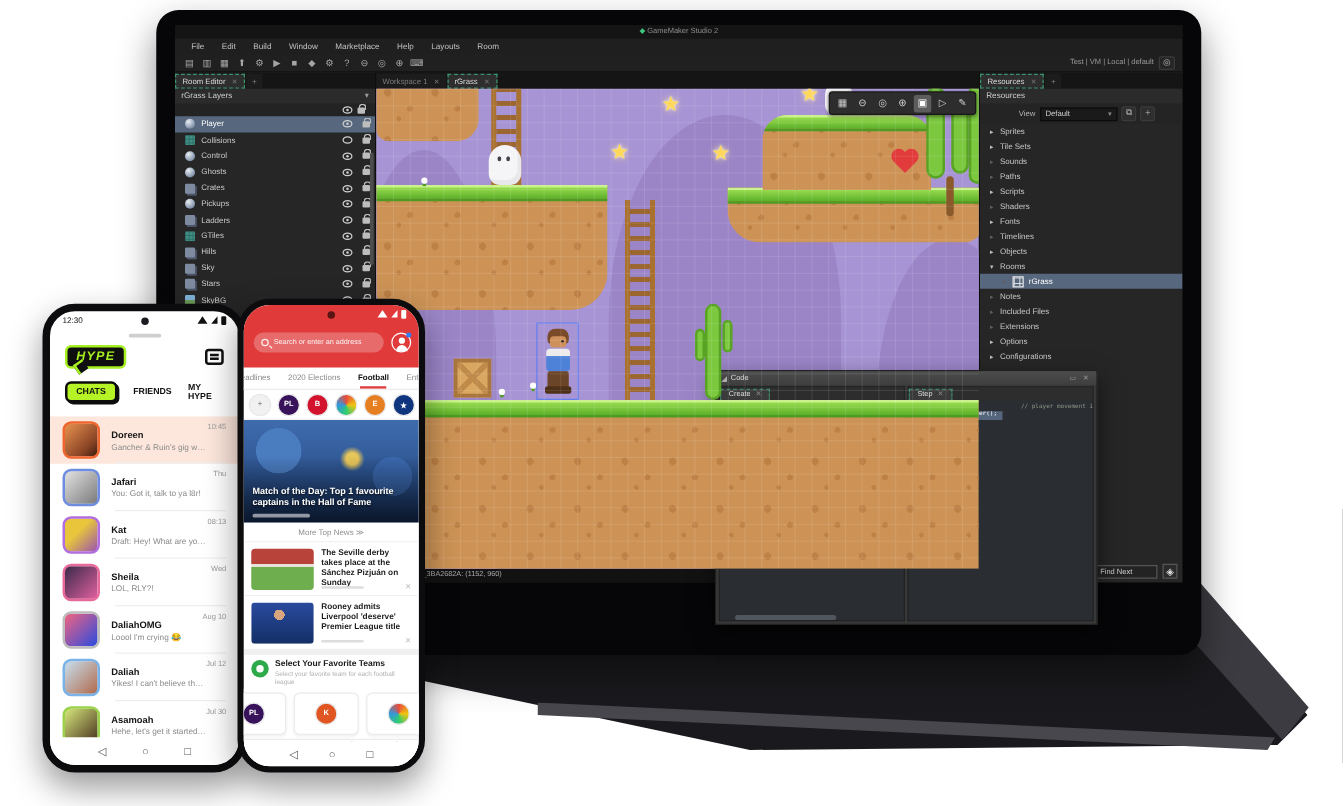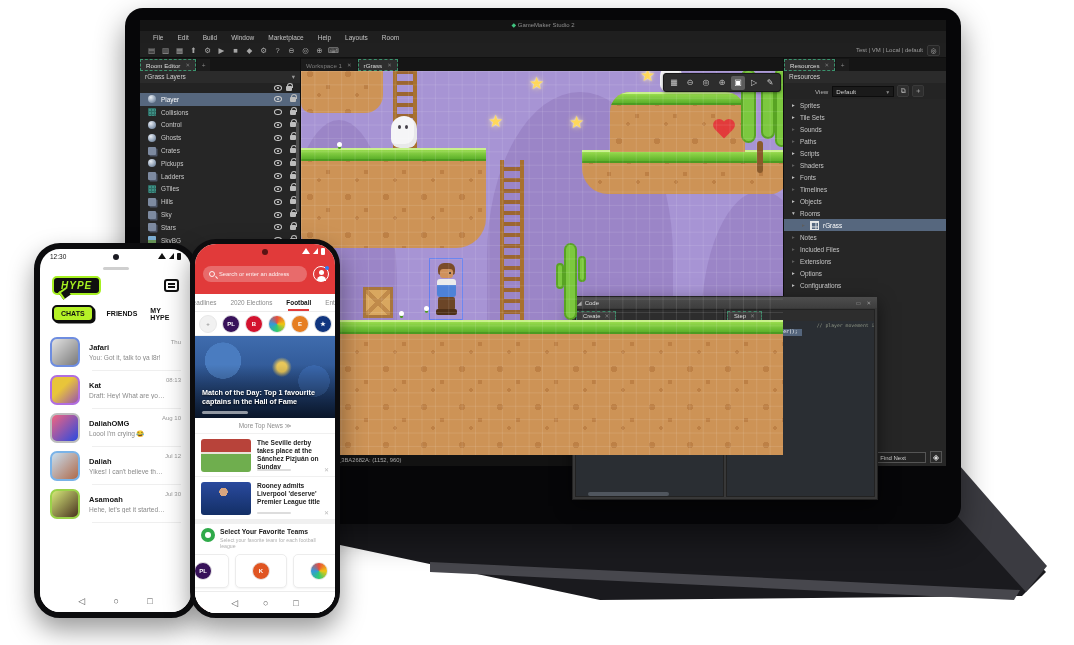--- a/index.html
+++ b/index.html
@@ -750,39 +750,55 @@
       <span class="chaticon"></span>
     </div>
     <div class="hypetabs">
 
     <span class="htab pill">CHATS</span>
         <span class="htab">FRIENDS</span>
         <span class="htab">MY HYPE</span>
       </div>
     <div class="chatlist">
 
+        <div class="chatrow hot">
+          <span class="avatar" style="background: linear-gradient(135deg, rgb(232, 146, 78), rgb(138, 69, 38) 70%, rgb(58, 28, 14)); border-color: rgb(240, 102, 47);"></span>
+          <span class="cmeta">
+            <div class="cname">Doreen</div>
+            <div class="cmsg">Gancher &amp; Ruin's gig was 🔥 last night! Did...</div>
+          </span>
+          <span class="ctime">10:45</span>
+        </div>
 
         <div class="chatrow">
           <span class="avatar" style="background: linear-gradient(135deg, rgb(226, 226, 226), rgb(122, 122, 122)); border-color: rgb(110, 141, 224);"></span>
           <span class="cmeta">
             <div class="cname">Jafari</div>
             <div class="cmsg">You: Got it, talk to ya l8r!</div>
           </span>
           <span class="ctime">Thu</span>
         </div>
 
         <div class="chatrow">
           <span class="avatar" style="background: linear-gradient(135deg, rgb(232, 197, 58) 40%, rgb(154, 85, 174)); border-color: rgb(177, 110, 224);"></span>
           <span class="cmeta">
             <div class="cname">Kat</div>
             <div class="cmsg">Draft: Hey! What are you up to?</div>
           </span>
           <span class="ctime">08:13</span>
         </div>
 
+        <div class="chatrow">
+          <span class="avatar" style="background: linear-gradient(135deg, rgb(58, 42, 74), rgb(224, 96, 160)); border-color: rgb(232, 106, 154);"></span>
+          <span class="cmeta">
+            <div class="cname">Sheila</div>
+            <div class="cmsg">LOL, RLY?!</div>
+          </span>
+          <span class="ctime">Wed</span>
+        </div>
 
         <div class="chatrow">
           <span class="avatar" style="background: linear-gradient(135deg, rgb(242, 100, 127), rgb(42, 74, 224)); border-color: rgb(189, 189, 189);"></span>
           <span class="cmeta">
             <div class="cname">DaliahOMG</div>
             <div class="cmsg">Loool I'm crying 😂</div>
           </span>
           <span class="ctime">Aug 10</span>
         </div>
 

